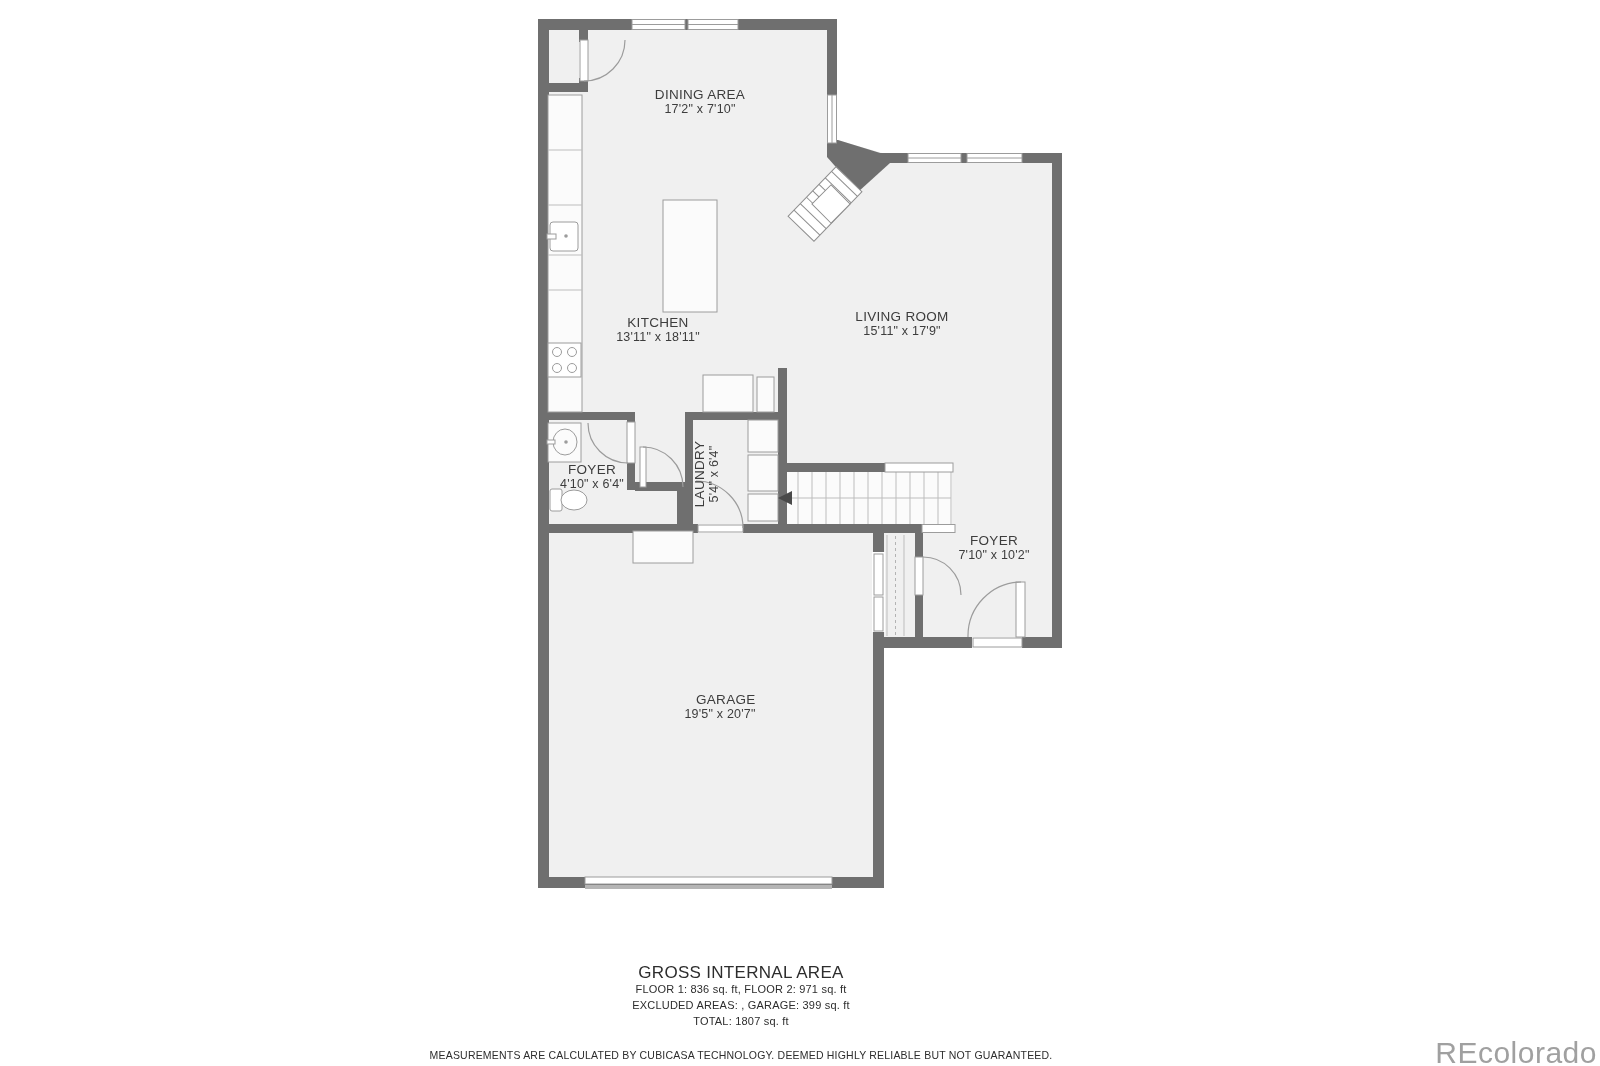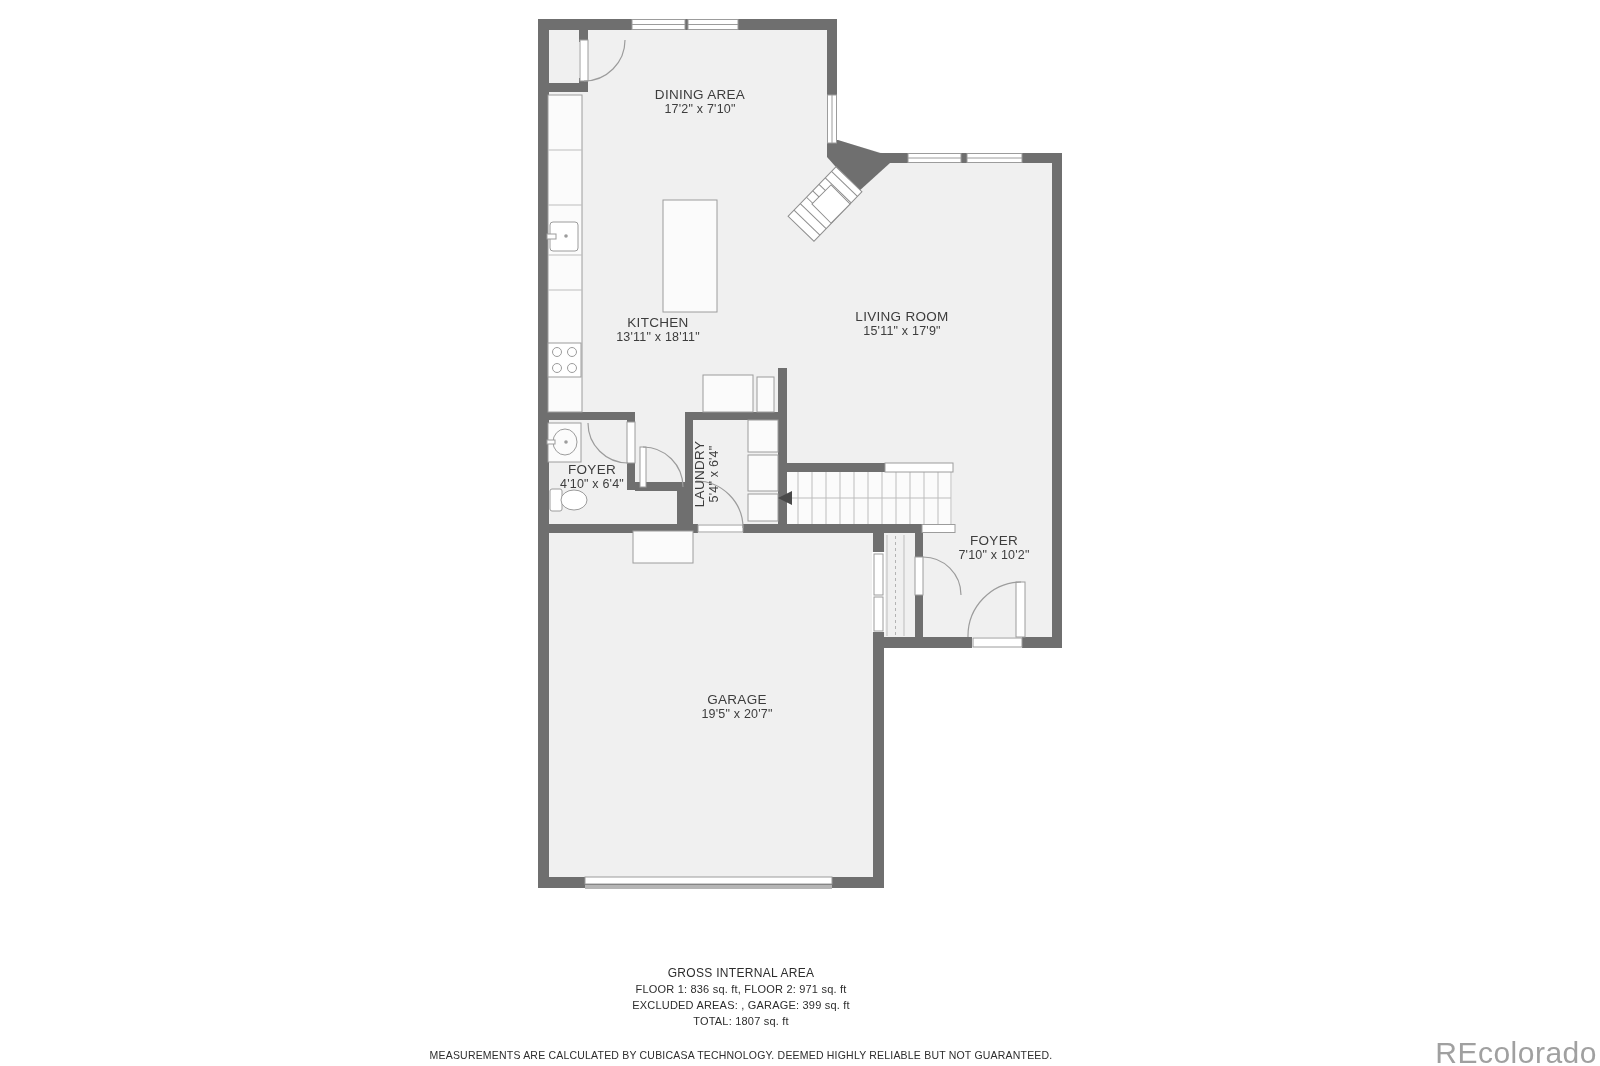--- a/index.html
+++ b/index.html
@@ -30,21 +30,21 @@
     font-size:13.5px;line-height:15px;letter-spacing:.3px;white-space:nowrap;
   }
   .rlabel .dims{font-size:12.5px;letter-spacing:.2px;}
   .rlabel.rot{transform:translate(-50%,-50%) rotate(-90deg);}
 
   
   #footer-block{
     position:absolute;left:741px;top:965px;transform:translateX(-50%);
     text-align:center;color:#2d2d2d;white-space:nowrap;
   }
-  #footer-block .f-title{font-size:12px;line-height:16px;letter-spacing:.3px;}
+  #footer-block .f-title{font-size:17px;line-height:16px;letter-spacing:.3px;}
   #footer-block .f-line{font-size:11px;line-height:16px;letter-spacing:.2px;}
   #footer-block .f-disclaimer{font-size:10.5px;line-height:15px;letter-spacing:.2px;margin-top:19px;}
 
   #watermark{
     position:absolute;right:3px;top:1028px;
     font-size:30px;color:#a0a0a0;letter-spacing:.5px;margin-top:8px;
   }
 </style>
 </head>
 <body>
@@ -242,21 +242,21 @@
     <div class="dims">4'10" x 6'4"</div>
   </div>
   <div class="rlabel rot" style="left:707px;top:474px;">
     <div>LAUNDRY</div>
     <div class="dims">5'4" x 6'4"</div>
   </div>
   <div class="rlabel" style="left:994px;top:548px;text-align:center;">
     <div>FOYER</div>
     <div class="dims">7'10" x 10'2"</div>
   </div>
-  <div class="rlabel" style="left:737px;top:707px;">
+  <div class="rlabel" style="left:720px;top:707px;text-align:right;">
     <div>GARAGE</div>
     <div class="dims">19'5" x 20'7"</div>
   </div>
 
   <div id="footer-block">
     <div class="f-title">GROSS INTERNAL AREA</div>
     <div class="f-line">FLOOR 1: 836 sq. ft, FLOOR 2: 971 sq. ft</div>
     <div class="f-line">EXCLUDED AREAS: , GARAGE: 399 sq. ft</div>
     <div class="f-line">TOTAL: 1807 sq. ft</div>
     <div class="f-disclaimer">MEASUREMENTS ARE CALCULATED BY CUBICASA TECHNOLOGY. DEEMED HIGHLY RELIABLE BUT NOT GUARANTEED.</div>

